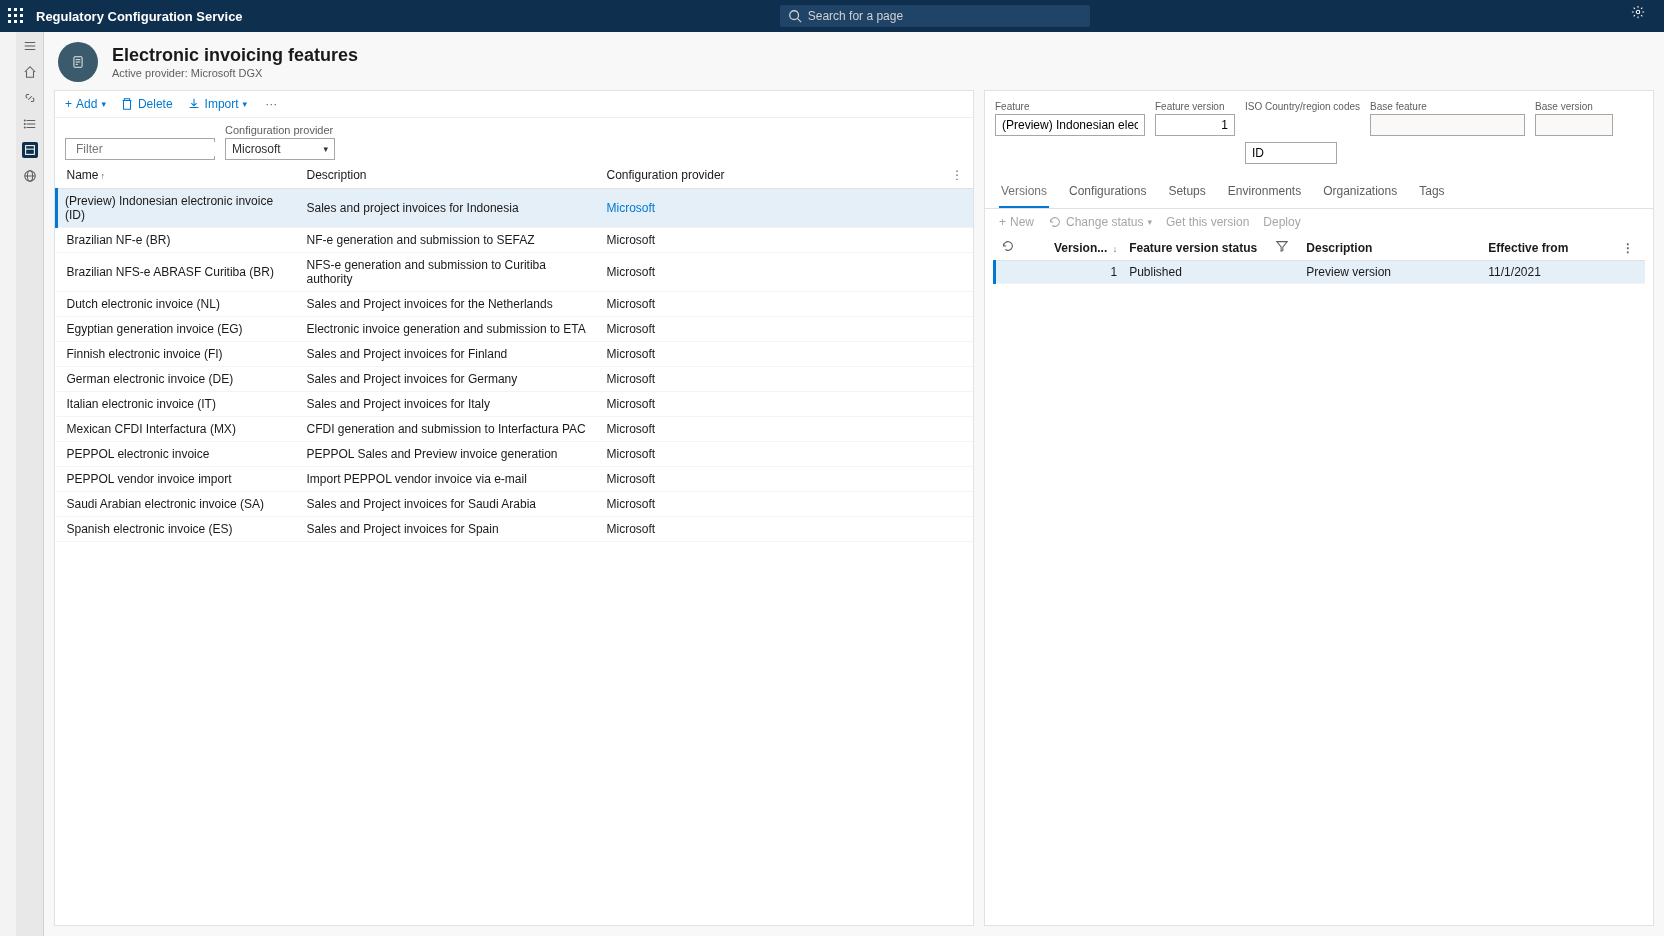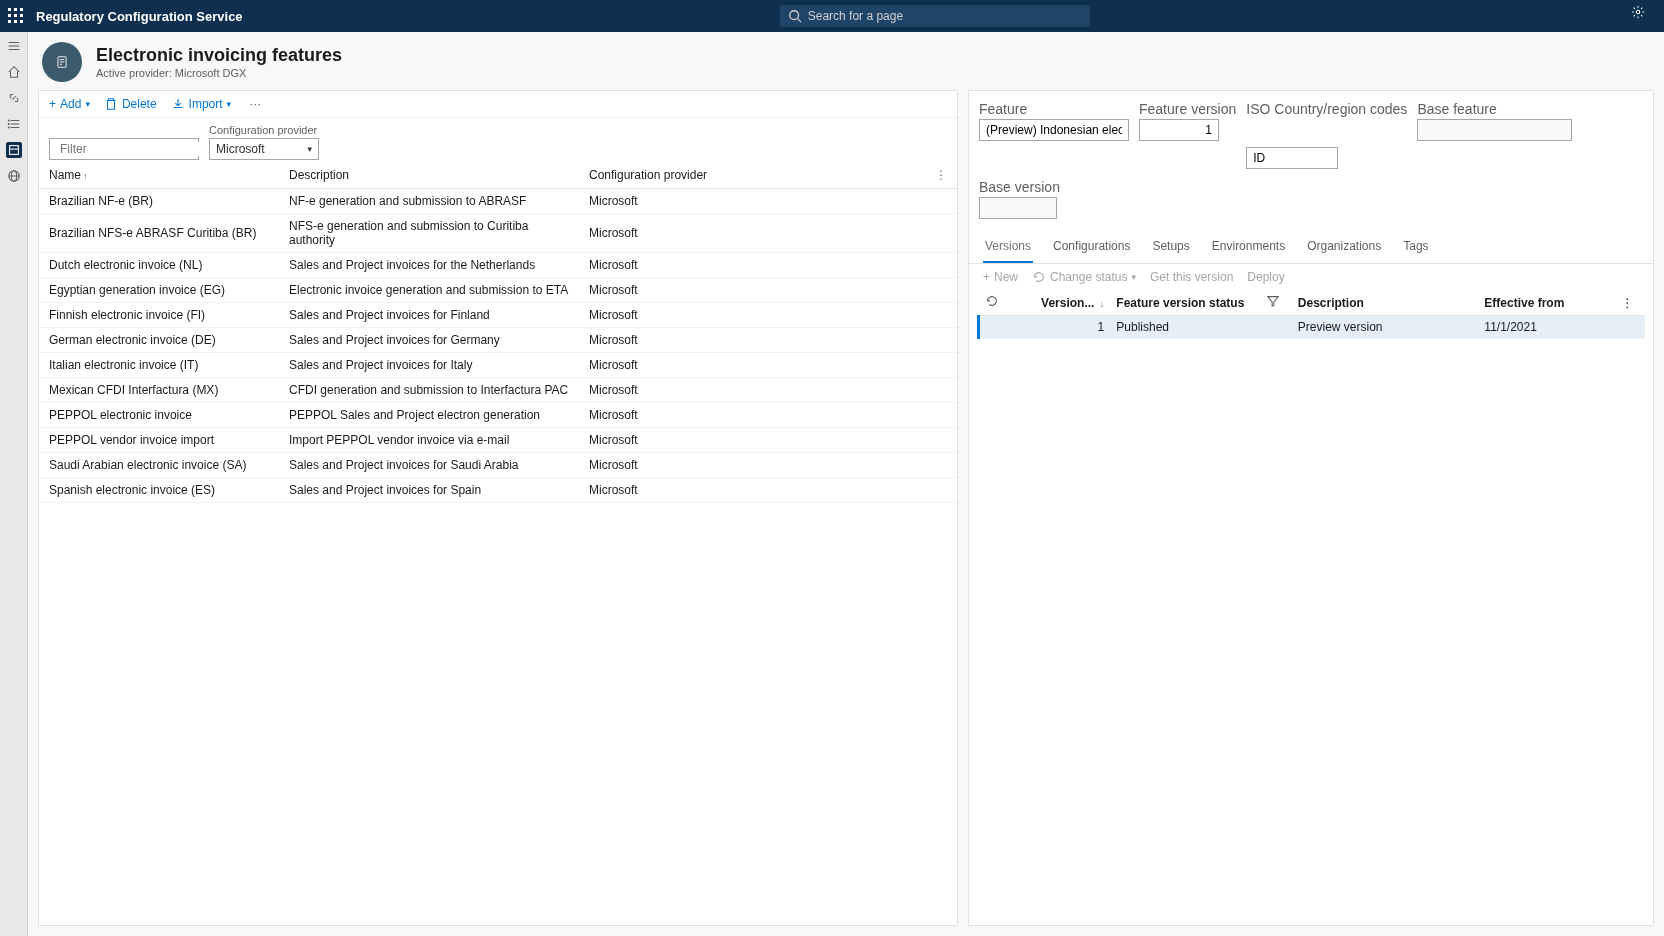--- a/index.html
+++ b/index.html
@@ -14,21 +14,21 @@
 .topbar-center { flex: 1; display: flex; justify-content: center; }
 .search-box { background: #1f4468; border-radius: 2px; display: flex; align-items: center; width: 310px; height: 22px; padding: 0 8px; color: #d0d0d0; gap: 6px; }
 .search-box input { background: transparent; border: none; outline: none; color: #d0d0d0; font-size: 12px; flex: 1; }
 .search-box input::placeholder { color: #d0d0d0; }
 .topbar-right { display: flex; align-items: center; gap: 14px; padding-right: 6px; flex-direction: column; }
 .topbar-right .tb-icon { width: 16px; height: 16px; cursor: pointer; display: flex; align-items: center; justify-content: center; color: #fff; }
 .avatar { width: 22px; height: 22px; border-radius: 50%; background: #5d7b8c; color: #fff; display: flex; align-items: center; justify-content: center; font-size: 10px; cursor: pointer; }
 .env-label { font-size: 12px; cursor: pointer; }
 
 
-.shell { display: flex; height: calc(100vh - 32px); }
+.shell { display: flex; height: calc(100vh - 32px); padding-left: 16px; }
 .leftrail { width: 28px; background: #e8e8e8; border-right: 1px solid #d0d0d0; display: flex; flex-direction: column; align-items: center; padding-top: 6px; gap: 10px; }
 .leftrail .rail-icon { width: 16px; height: 16px; cursor: pointer; display: flex; align-items: center; justify-content: center; color: #605e5c; }
 .leftrail .rail-icon.active { background: #0e2f4e; color: #fff; border-radius: 2px; }
 
 
 .main { flex: 1; display: flex; flex-direction: column; background: #f8f8f8; }
 .page-header { display: flex; align-items: center; gap: 14px; padding: 10px 14px 8px; }
 .page-icon { width: 40px; height: 40px; border-radius: 50%; background: #3b5a6b; display: flex; align-items: center; justify-content: center; color: #fff; }
 .page-title h1 { font-size: 18px; font-weight: 600; color: #1b1a19; }
 .page-title .subtitle { font-size: 11px; color: #605e5c; margin-top: 1px; }
@@ -59,21 +59,21 @@
 th { text-align: left; font-weight: 400; font-size: 12px; color: #1b1a19; padding: 6px 10px; border-bottom: 1px solid #e1e1e1; }
 th .sort { font-size: 9px; color: #605e5c; margin-left: 2px; }
 td { padding: 5px 10px; font-size: 12px; color: #1b1a19; border-bottom: 1px solid #f3f3f3; }
 tr.selected td { background: #e5eff8; }
 tr.selected td:first-child { border-left: 3px solid #0078d4; padding-left: 7px; }
 td.link { color: #0078d4; }
 
 
 .field-row { display: flex; gap: 10px; padding: 10px 10px 6px; flex-wrap: wrap; }
 .field { display: flex; flex-direction: column; gap: 2px; }
-.field label { font-size: 14px; color: #605e5c; }
+.field label { font-size: 10px; color: #605e5c; }
 .field .inp { border: 1px solid #a6a6a6; height: 22px; padding: 0 6px; font-size: 12px; background: #fff; }
 .field .inp.readonly { background: #faf9f8; }
 .f-feature { width: 150px; }
 .f-version { width: 80px; text-align: right; }
 .f-iso { width: 92px; margin-top: 28px; }
 .f-basef { width: 155px; }
 .f-basev { width: 78px; }
 
 .tabs { display: flex; gap: 18px; padding: 8px 14px 0; border-bottom: 1px solid #e1e1e1; }
 .tab { padding: 6px 2px 8px; font-size: 12px; color: #605e5c; cursor: pointer; border-bottom: 2px solid transparent; }
@@ -254,23 +254,29 @@
           <table>
             <thead>
               <tr>
                 <th style="width:240px"><span>Name</span><span class="sort">↑</span></th>
                 <th style="width:300px"><span>Description</span></th>
                 <th><span>Configuration provider</span></th>
                 <th style="width:20px"><span style="color:#605e5c">⋮</span></th>
               </tr>
             </thead>
             <tbody id="feature-rows">
+                <tr class="selected">
+    <td>(Preview) Indonesian electronic invoice (ID)</td>
+    <td>Sales and project invoices for Indonesia</td>
+    <td class="link">Microsoft</td>
+    <td></td>
+                </tr>
                 <tr>
     <td>Brazilian NF-e (BR)</td>
-    <td>NF-e generation and submission to ABRASF</td>
+    <td>NF-e generation and submission to SEFAZ</td>
     <td class="">Microsoft</td>
     <td></td>
                 </tr>
                 <tr>
     <td>Brazilian NFS-e ABRASF Curitiba (BR)</td>
     <td>NFS-e generation and submission to Curitiba authority</td>
     <td class="">Microsoft</td>
     <td></td>
                 </tr>
                 <tr>
@@ -304,21 +310,21 @@
     <td></td>
                 </tr>
                 <tr>
     <td>Mexican CFDI Interfactura (MX)</td>
     <td>CFDI generation and submission to Interfactura PAC</td>
     <td class="">Microsoft</td>
     <td></td>
                 </tr>
                 <tr>
     <td>PEPPOL electronic invoice</td>
-    <td>PEPPOL Sales and Project electron generation</td>
+    <td>PEPPOL Sales and Preview invoice generation</td>
     <td class="">Microsoft</td>
     <td></td>
                 </tr>
                 <tr>
     <td>PEPPOL vendor invoice import</td>
     <td>Import PEPPOL vendor invoice via e-mail</td>
     <td class="">Microsoft</td>
     <td></td>
                 </tr>
                 <tr>

